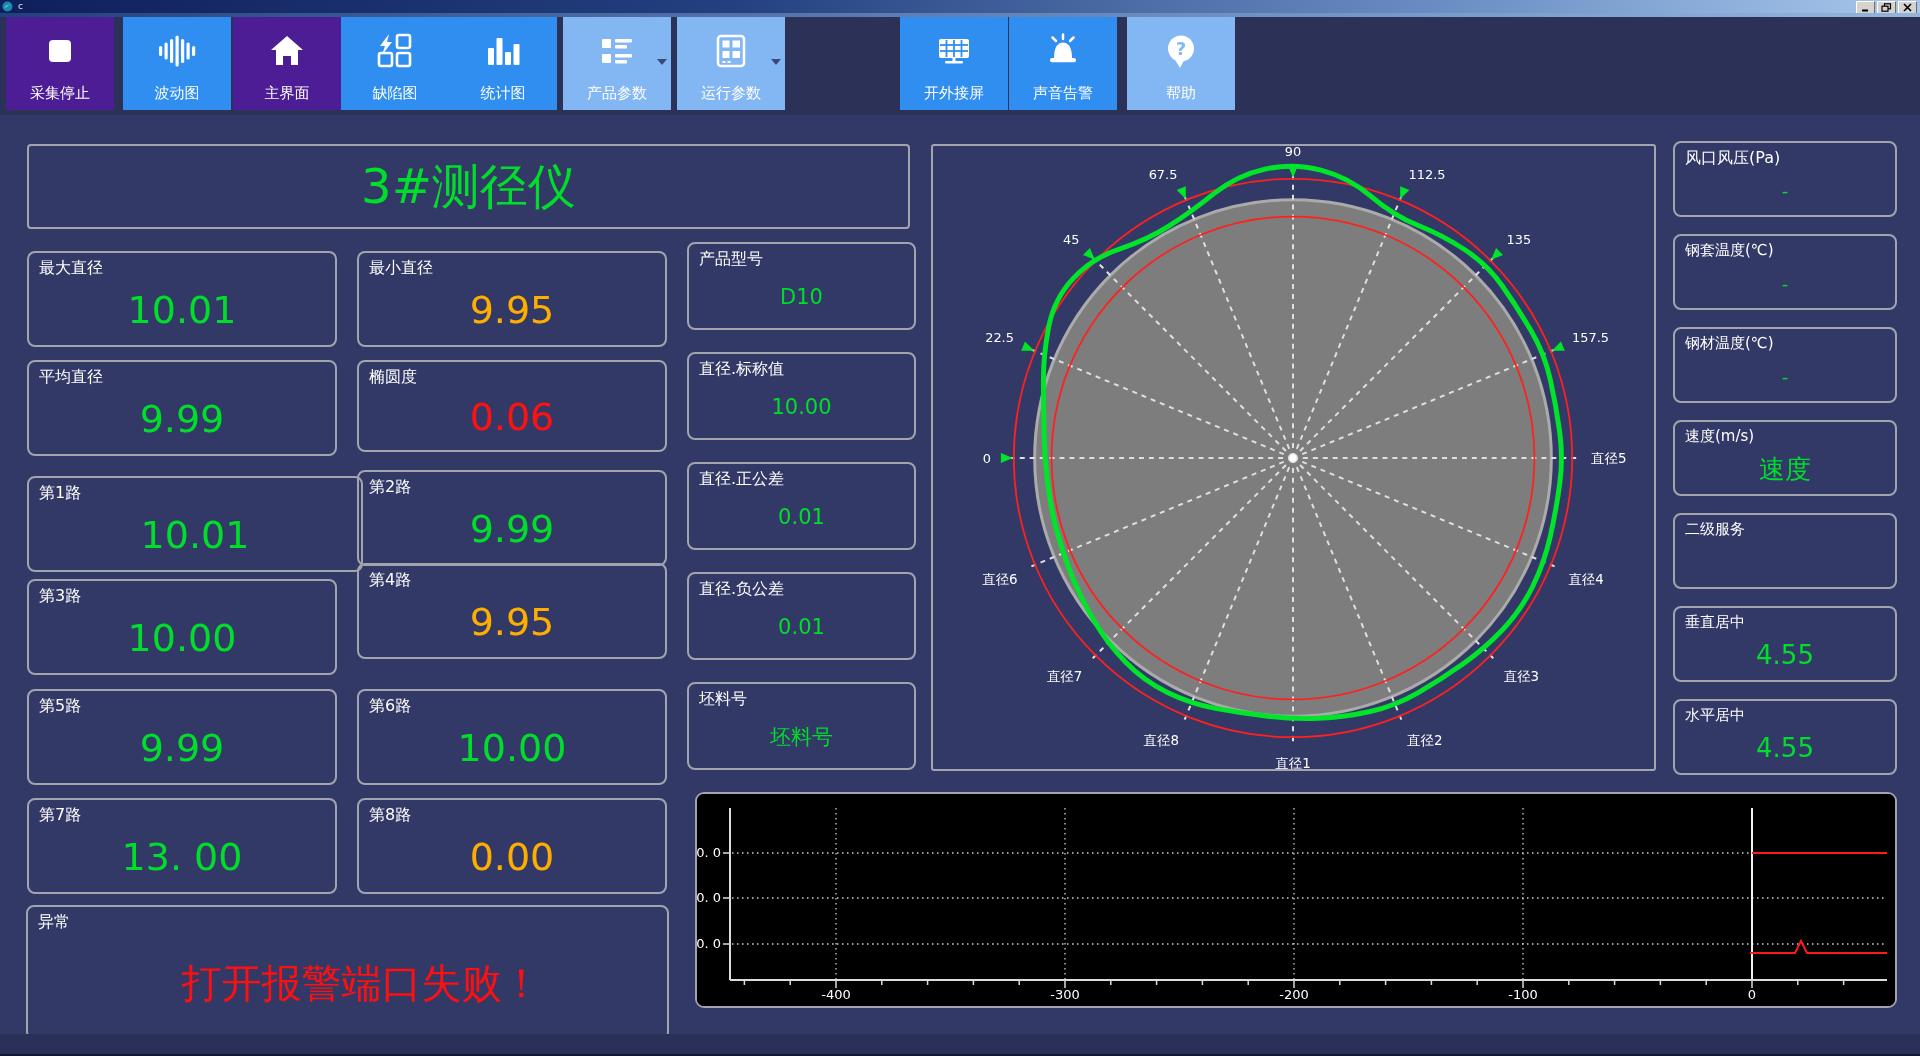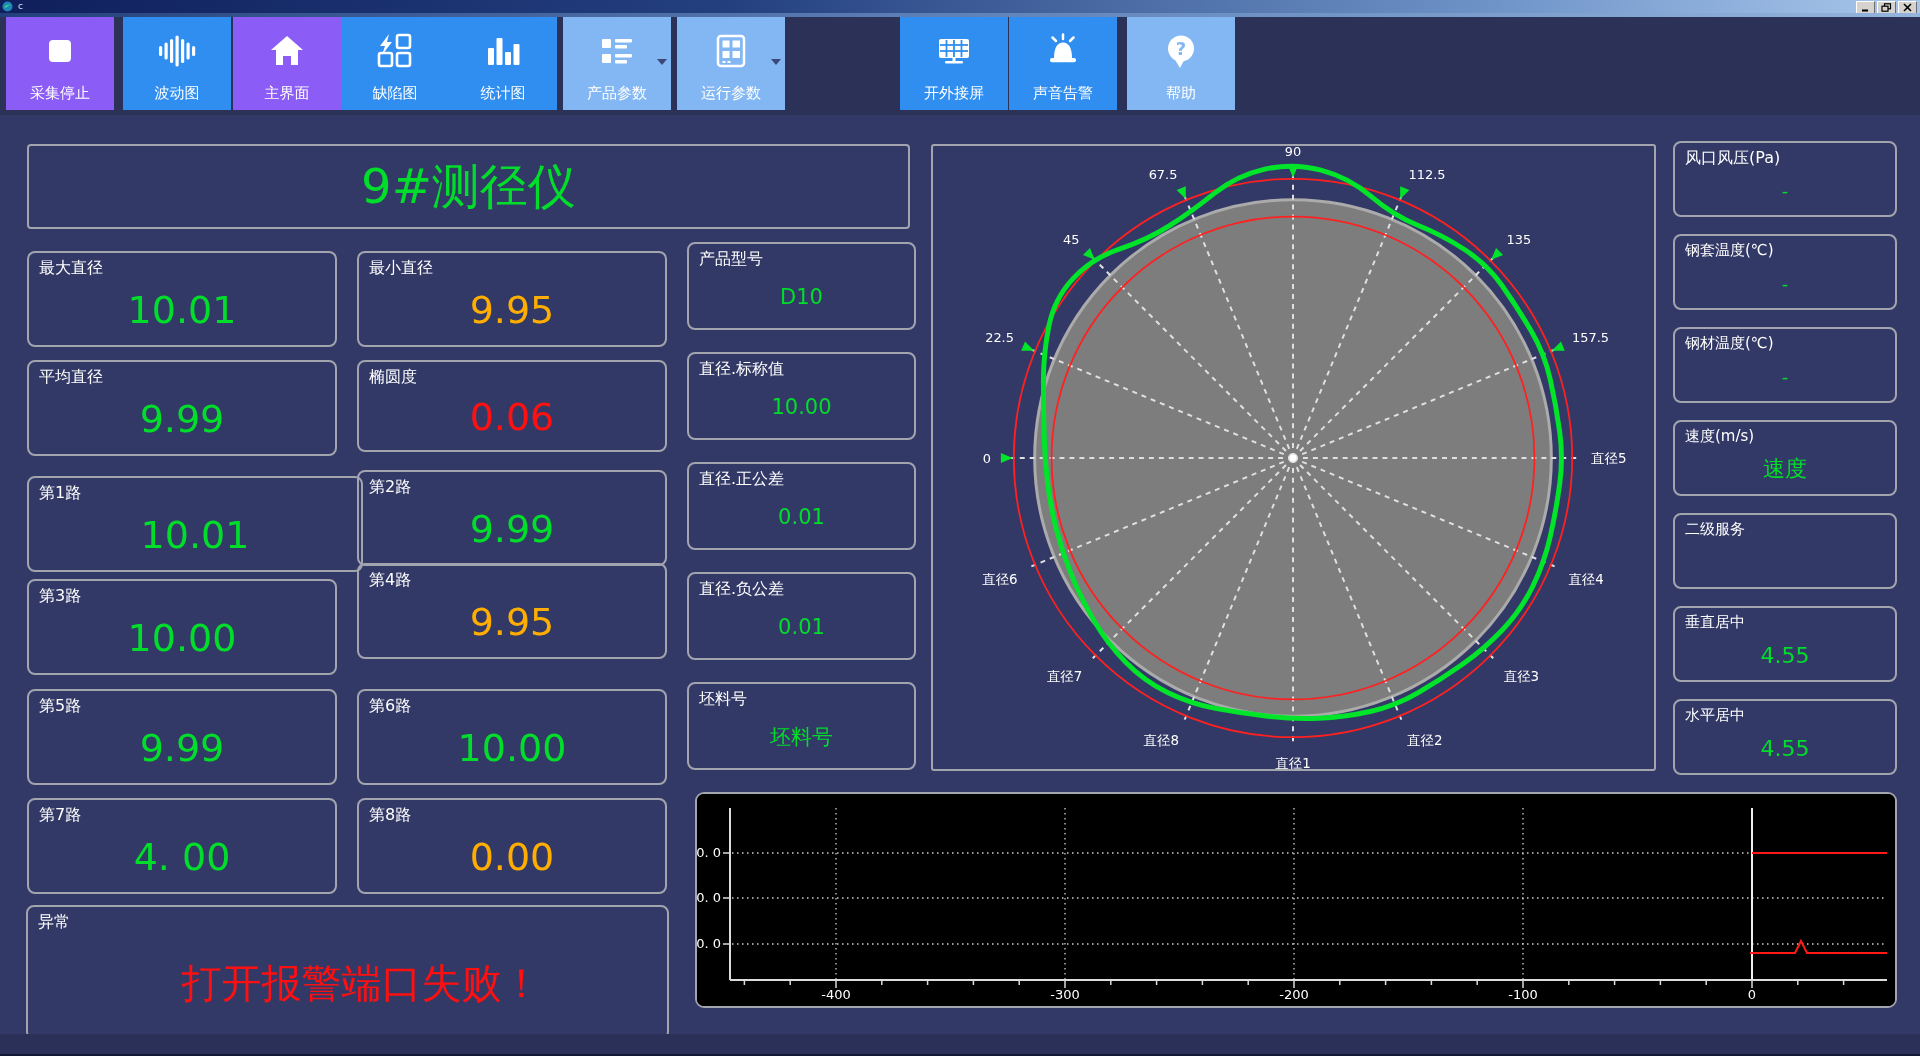--- a/index.html
+++ b/index.html
@@ -15,33 +15,33 @@
   .winbtn{width:17px;height:11px;background:#d6d3ce;border:1px solid;
     border-color:#ffffff #6e6e6e #6e6e6e #ffffff;display:flex;align-items:center;justify-content:center;}
   .accent-strip{position:absolute;left:0;top:13px;width:1920px;height:4px;
     background:linear-gradient(90deg,#24407c,#5f82b8,#93b4dc);}
   
   .toolbar{position:absolute;left:0;top:17px;width:1920px;height:98px;background:#2c3158;}
   .tbtn{position:absolute;top:0;width:108px;height:93px;display:flex;flex-direction:column;
     align-items:center;justify-content:flex-end;cursor:pointer;}
   .tbtn .ticon{position:absolute;top:14px;left:0;right:0;display:flex;justify-content:center;}
   .tbtn .tlabel{color:#fff;font-size:15px;margin-bottom:7px;}
-  .tbtn.red{background:#8b5cf6;}
+  .tbtn.red{background:#4c1d95;}
   .tbtn.blue{background:#2f8ef0;}
   .tbtn.light{background:#83b7f3;}
   .dd-arrow{position:absolute;right:4px;top:42px;width:0;height:0;
     border-left:5px solid transparent;border-right:5px solid transparent;border-top:6px solid #3c4877;}
   
   .card{position:absolute;border:2px solid #a2a4ae;border-radius:8px;background:transparent;box-sizing:border-box;}
   .card .lbl{position:absolute;top:5px;left:10px;color:#ffffff;font-size:16px;}
   .card .val{position:absolute;left:4px;right:4px;top:24px;bottom:2px;display:flex;
     align-items:center;justify-content:center;font-size:38px;}
   .card .val.mid{font-size:21px;}
   .card .val.sval{font-size:18px;}
-  .card .val.lval{font-size:22px;}
+  .card .val.lval{font-size:26px;}
   .green{color:#00dd2b;} .orange{color:#ffae00;} .redtx{color:#ff1111;}
   .title-card{position:absolute;left:27px;top:144px;width:883px;height:85px;
     border:2px solid #a2a4ae;border-radius:4px;display:flex;align-items:center;justify-content:center;box-sizing:border-box;}
   .title-card span{color:#00dd2b;font-size:48px;}
   .alarm-card{position:absolute;left:26px;top:905px;width:643px;height:135px;
     border:2px solid #a2a4ae;border-radius:8px;box-sizing:border-box;}
   .alarm-card .lbl{position:absolute;top:5px;left:10px;color:#fff;font-size:16px;}
   .alarm-card .msg{position:absolute;left:0;right:0;top:30px;bottom:8px;display:flex;
     align-items:center;justify-content:center;color:#ff0f0f;font-size:40px;padding-left:28px;}
   
@@ -226,21 +226,21 @@
           <circle cx="20" cy="17.5" r="13" fill="#fff"></circle>
           <path d="M13 27 L19 37 L23.5 28.5 Z" fill="#fff"></path>
           <text x="20" y="24" text-anchor="middle" font-size="18" font-weight="bold" fill="#83b7f3">?</text>
         </svg>
       </span>
       <span class="tlabel">帮助</span>
     </div>
   </div>
 
   <div class="title-card">
-    <span>9#测径仪</span>
+    <span>3#测径仪</span>
   </div>
 
   <div class="card" style="left:27px;top:251px;width:310px;height:96px">
     <span class="lbl">最大直径</span>
       <span class="val green">10.01</span>
     </div>
   <div class="card" style="left:357px;top:251px;width:310px;height:96px">
     <span class="lbl">最小直径</span>
       <span class="val orange">9.95</span>
     </div>
@@ -271,21 +271,21 @@
   <div class="card" style="left:27px;top:689px;width:310px;height:96px">
     <span class="lbl">第5路</span>
       <span class="val green">9.99</span>
     </div>
   <div class="card" style="left:357px;top:689px;width:310px;height:96px">
     <span class="lbl">第6路</span>
       <span class="val green">10.00</span>
     </div>
   <div class="card" style="left:27px;top:798px;width:310px;height:96px">
     <span class="lbl">第7路</span>
-      <span class="val green">4. 00</span>
+      <span class="val green">13. 00</span>
     </div>
   <div class="card" style="left:357px;top:798px;width:310px;height:96px">
     <span class="lbl">第8路</span>
       <span class="val orange">0.00</span>
     </div>
 
   <div class="card" style="left:687px;top:242px;width:229px;height:88px">
     <span class="lbl">产品型号</span>
       <span class="val mid green">D10</span>
     </div>

